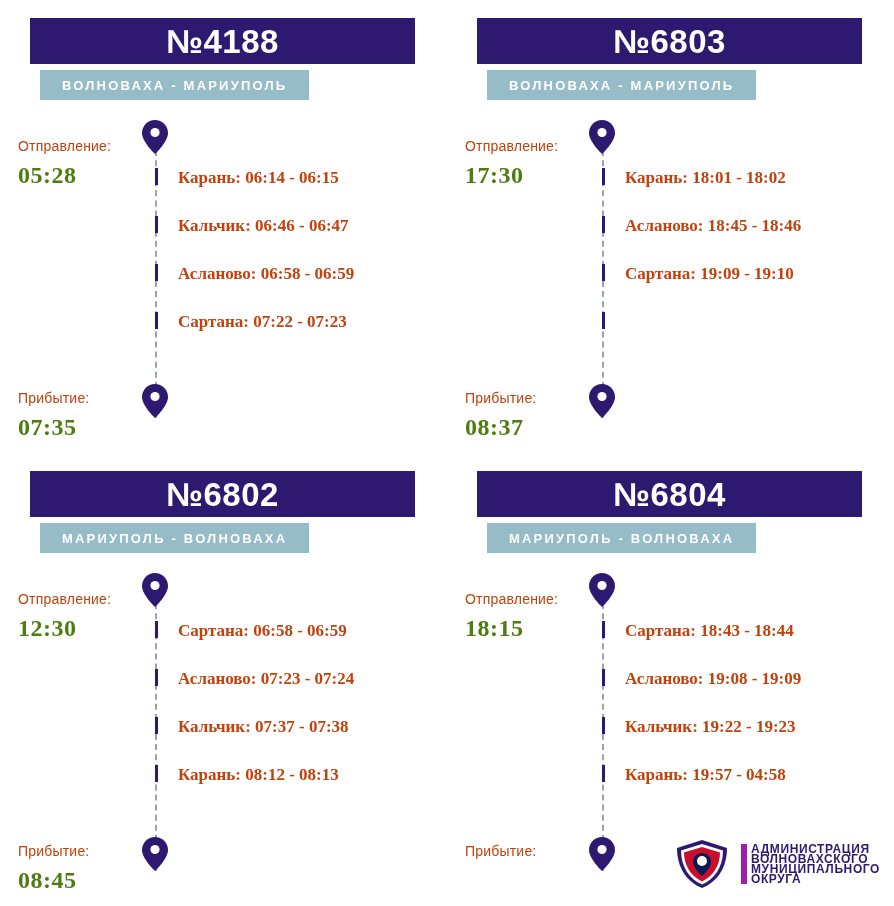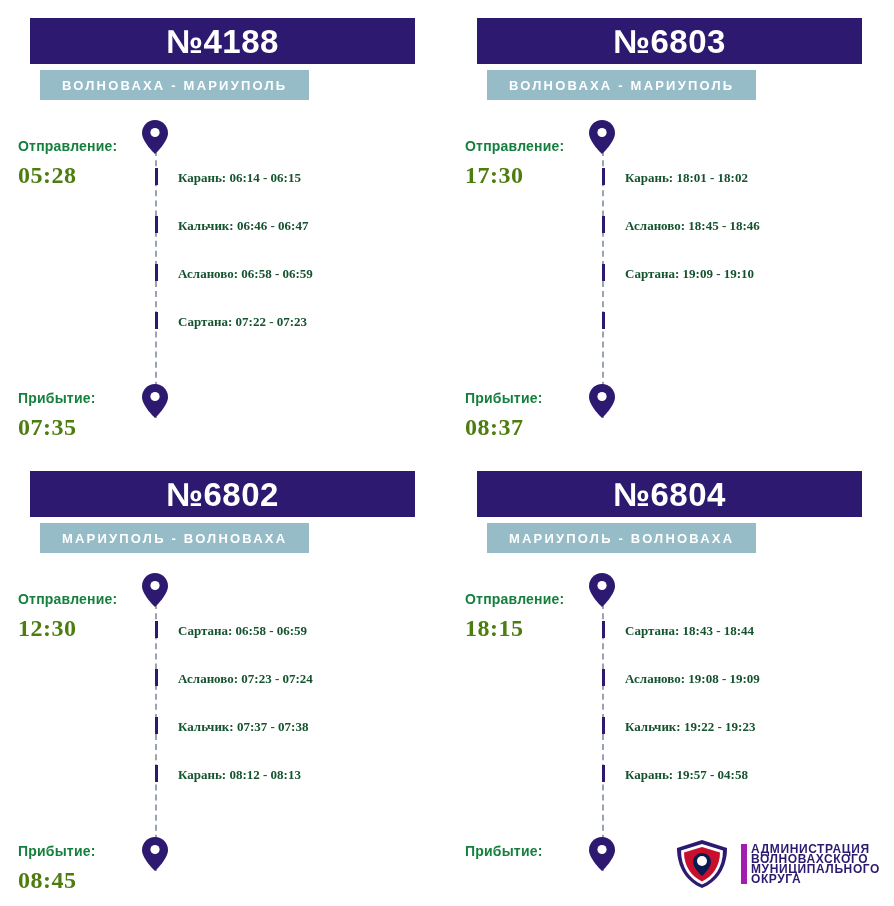--- a/index.html
+++ b/index.html
@@ -94,43 +94,43 @@
   }
   .arr-block {
     position: absolute;
     left: 18px;
     top: 390px;
     width: 125px;
     text-align: left;
   }
   .lbl {
     font-size: 14px;
-    font-weight: bold;
-    color: #15803d;
+    font-weight: normal;
+    color: #c2410c;
     letter-spacing: 0.2px;
     margin-bottom: 8px;
   }
   .time {
     font-family: "Liberation Serif", serif;
     font-size: 24px;
     font-weight: bold;
     color: #4d7c0f;
     letter-spacing: 0.5px;
   }
   .stops {
     position: absolute;
     left: 178px;
     top: 168px;
     width: 250px;
   }
   .stop {
     font-family: "Liberation Serif", serif;
-    font-size: 13px;
-    font-weight: bold;
-    color: #14532d;
+    font-size: 17px;
+    font-weight: bold;
+    color: #c2410c;
     height: 48px;
     line-height: 20px;
     white-space: nowrap;
   }
   
   .tick {
     position: absolute;
     left: 155px;
     width: 0;
     height: 17px;

